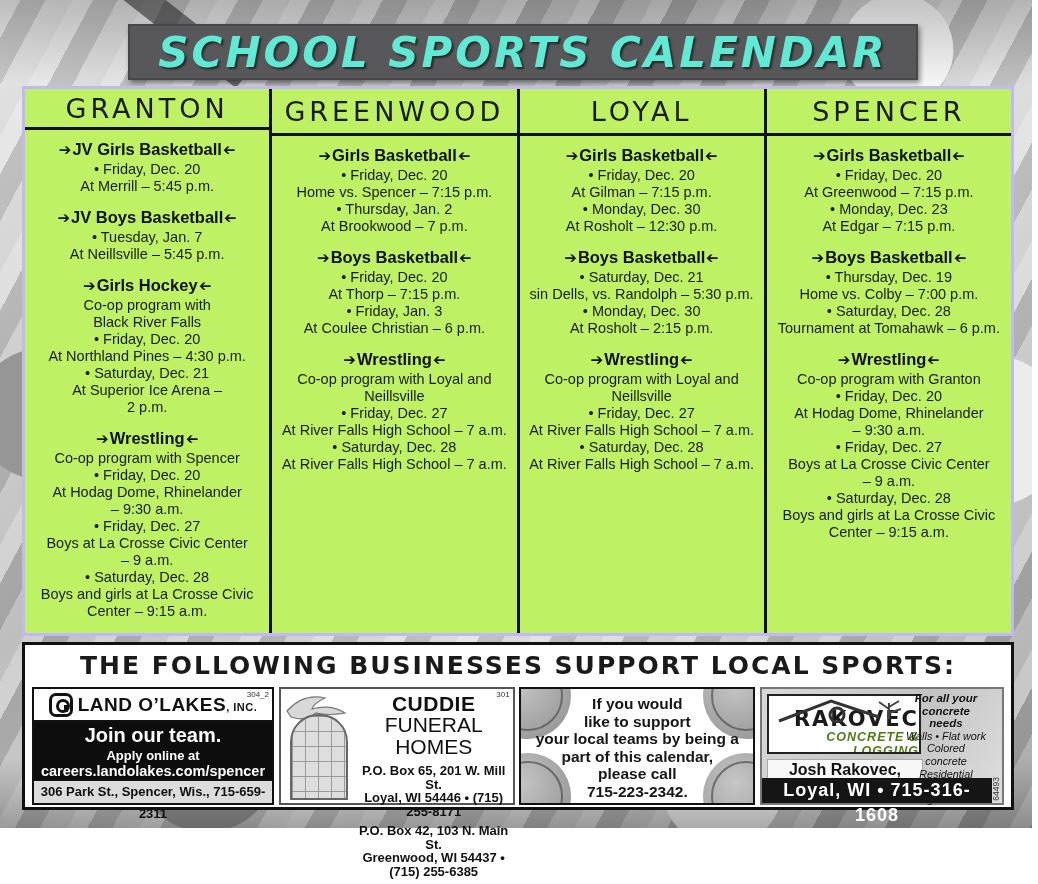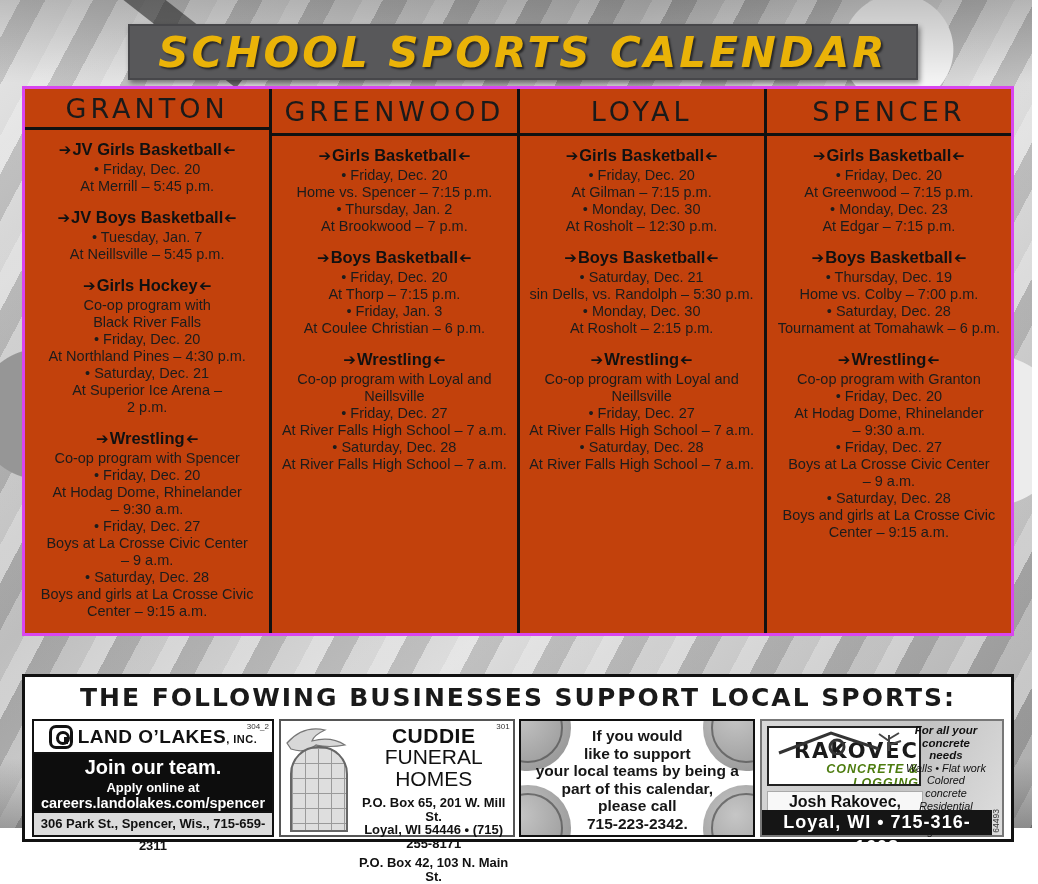--- a/index.html
+++ b/index.html
@@ -20,41 +20,41 @@
   .collage::before{content:"";position:absolute;left:-60px;top:-40px;width:340px;height:26px;
       background:rgba(30,30,30,.55);transform:rotate(38deg);}
   .collage::after{content:"";position:absolute;left:0;bottom:0;width:100%;height:70px;
       background:linear-gradient(to top, rgba(40,40,40,.35), rgba(0,0,0,0));}
 
   
   .title-banner{position:absolute;left:128px;top:24px;width:786px;height:52px;
       background:#58585a;border:2px solid #47474a;box-shadow:2px 3px 5px rgba(0,0,0,.45);
       display:flex;align-items:center;justify-content:center;}
   .title-banner .t{font-family:"DejaVu Sans",sans-serif;font-style:italic;font-weight:bold;
-      font-size:42px;letter-spacing:3px;color:#eab308;white-space:nowrap;
+      font-size:42px;letter-spacing:3px;color:#5eead4;white-space:nowrap;
       text-shadow:2px 2px 2px rgba(0,0,0,.55);}
 
   
-  .calendar{position:absolute;left:22px;top:86px;width:992px;height:550px;background:#c2410c;
-      border:3px solid #d946ef;box-sizing:border-box;display:flex;}
+  .calendar{position:absolute;left:22px;top:86px;width:992px;height:550px;background:#bef264;
+      border:3px solid #c4b5fd;box-sizing:border-box;display:flex;}
   .col{flex:1;display:flex;flex-direction:column;border-left:3px solid #111;min-width:0;}
   .col:first-child{border-left:none;}
   .col-header{height:44px;border-bottom:3px solid #111;display:flex;align-items:center;
       justify-content:center;font-family:"DejaVu Sans",sans-serif;font-size:27px;
       letter-spacing:4px;color:#1a1a1a;}
   .col-body{flex:1;padding:10px 4px 0 4px;text-align:center;}
   .section{margin-bottom:13px;}
   .section-title{font-weight:bold;font-size:16.5px;margin-bottom:2px;white-space:nowrap;}
   .arr{display:inline-block;font-family:"DejaVu Sans",sans-serif;font-size:15px;margin:0 1px;}
   .arr.flip{transform:scaleX(-1);}
   .line{font-size:14.5px;line-height:17px;color:#1c1c1c;}
 
   
   .sponsors{position:absolute;left:22px;top:642px;width:992px;height:168px;background:#fff;
-      border:3px solid #111;box-sizing:border-box;margin-top:32px;}
+      border:3px solid #111;box-sizing:border-box;}
   .sponsor-banner{text-align:center;font-family:"DejaVu Sans",sans-serif;font-weight:bold;
       font-size:25px;letter-spacing:2px;padding-top:6px;color:#1a1a1a;white-space:nowrap;}
   .ads-row{display:flex;justify-content:space-between;padding:7px 7px 0 7px;}
   .ad{position:relative;height:118px;box-sizing:border-box;background:#fff;}
 
   
   .ad-lol{width:242px;border:2px solid #111;display:flex;flex-direction:column;}
   .lol-ref{position:absolute;top:1px;right:3px;font-size:8px;color:#333;}
   .lol-top{height:34px;border-bottom:2px solid #111;display:flex;align-items:center;
       justify-content:center;gap:5px;background:#fff;}

